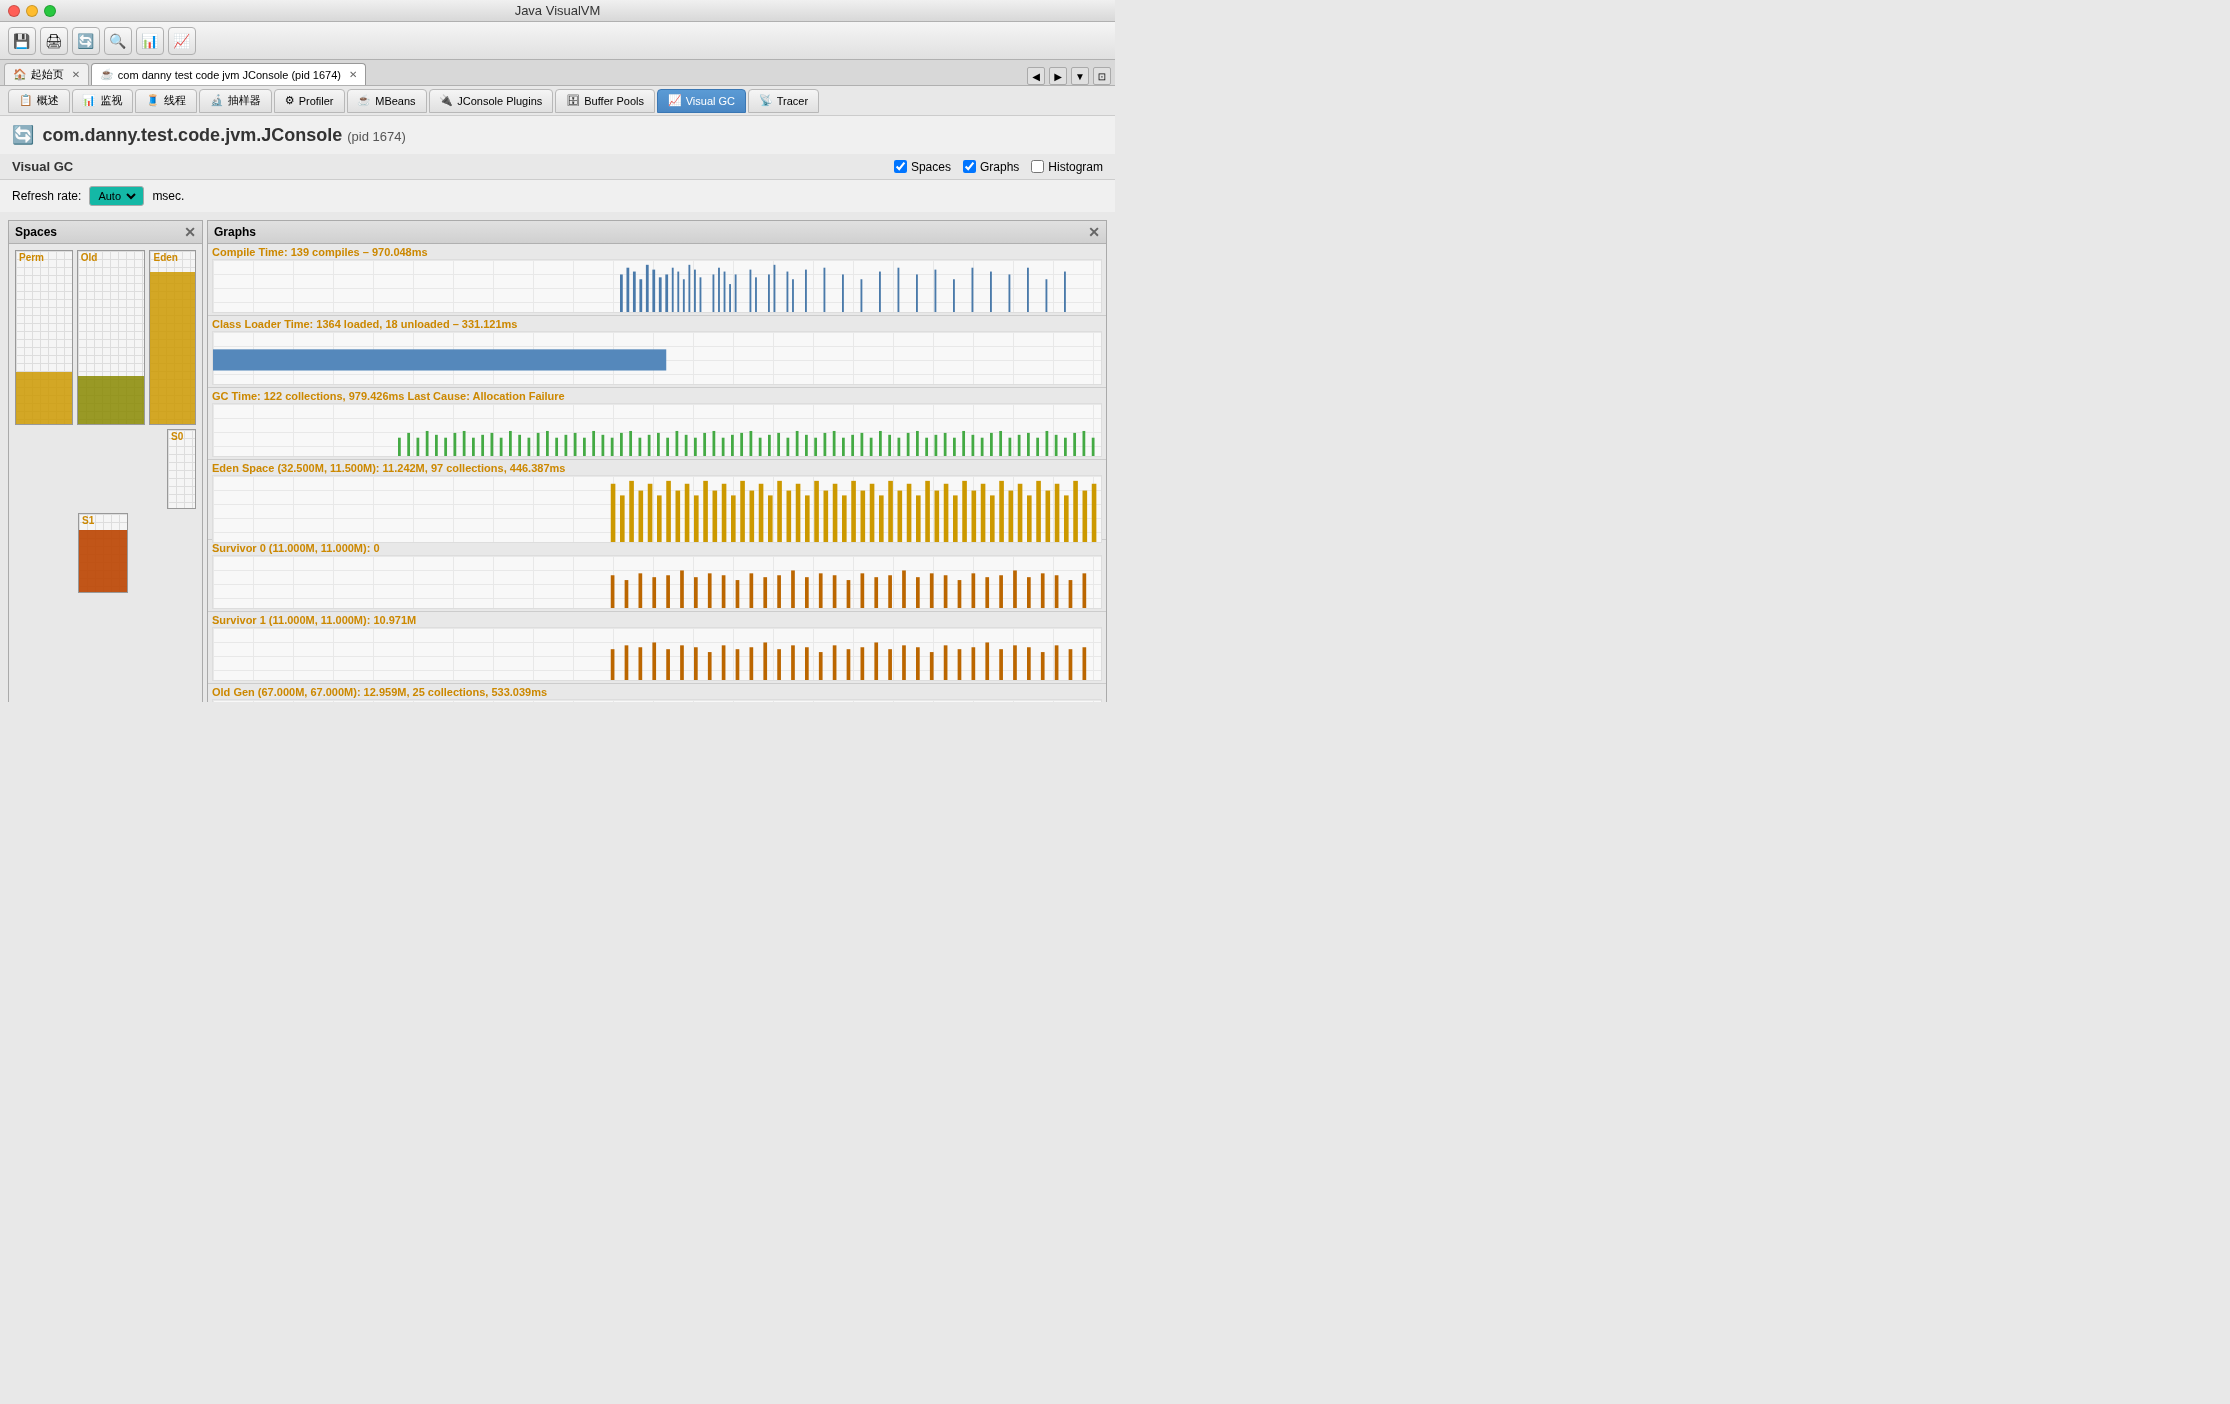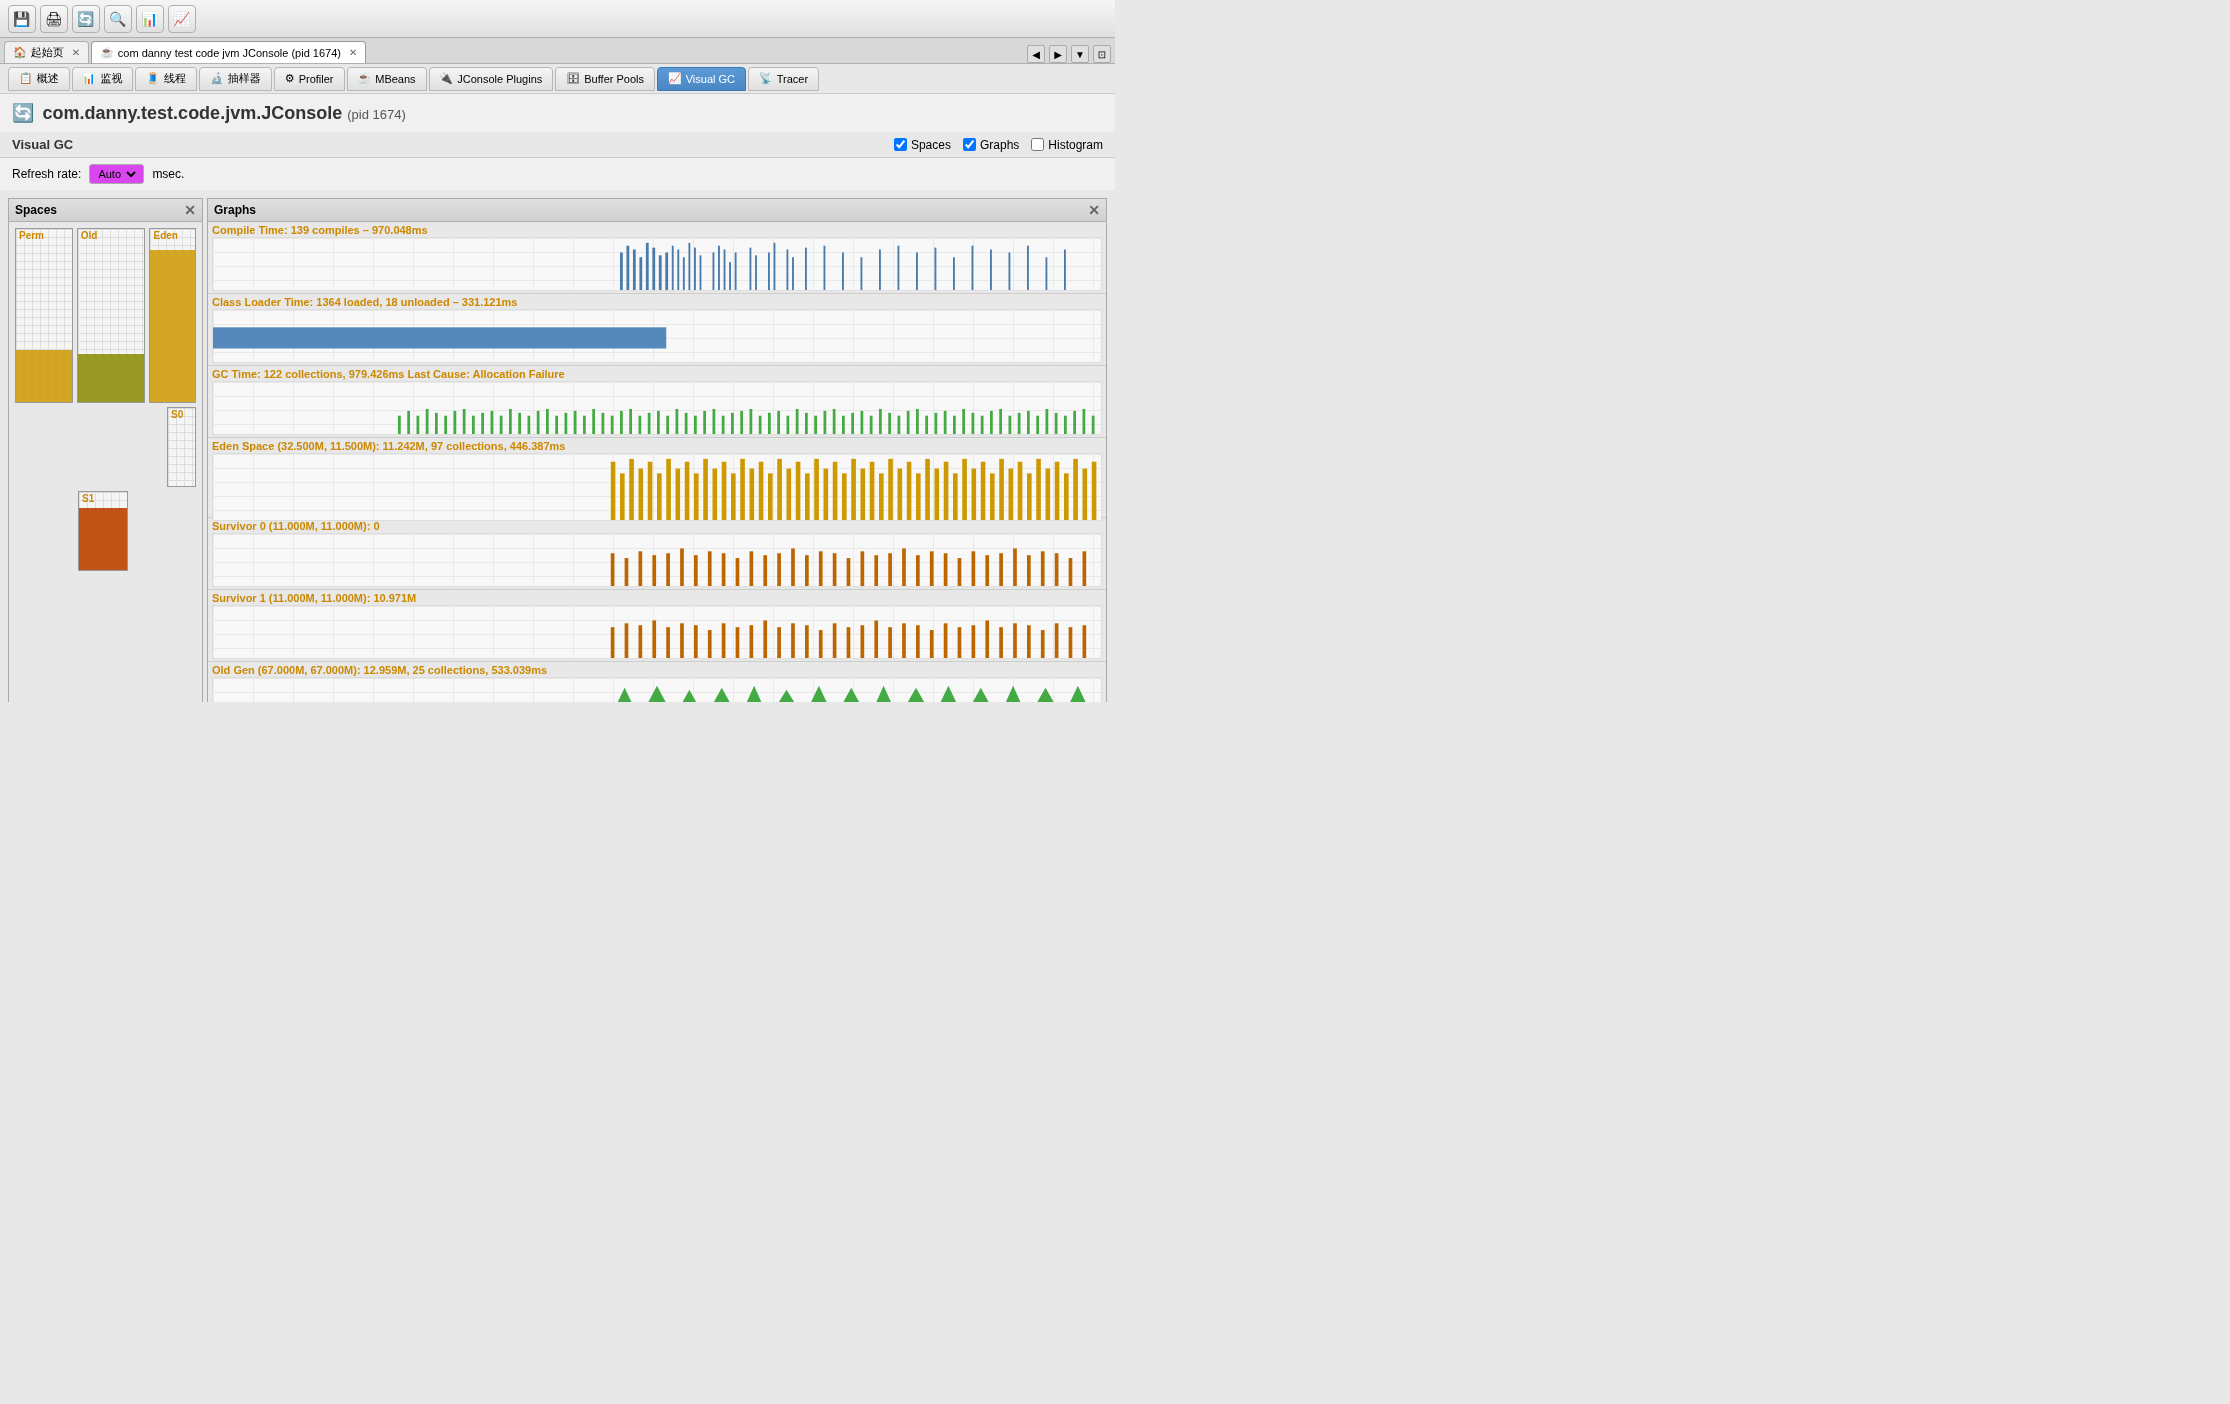--- a/index.html
+++ b/index.html
@@ -165,21 +165,21 @@
       background: #f0f0f0;
       display: flex;
       align-items: center;
       gap: 8px;
       font-size: 12px;
     }
     .refresh-select {
       display: flex;
       align-items: center;
       border: 1px solid #aaa;
-      background: #d946ef;
+      background: #14b8a6;
       border-radius: 3px;
       height: 20px;
       padding: 0 4px;
     }
     .refresh-select select {
       border: none;
       background: transparent;
       font-size: 11px;
       outline: none;
     }
@@ -318,20 +318,28 @@
       flex: 1;
       overflow: hidden;
       background: #e8e8e8;
     }
   </style>
 </head>
 <body>
 
 <div class="whole-page">
 
+  <div class="title-bar">
+    <div class="title-bar-buttons">
+      <span class="tb-btn tb-close"></span>
+      <span class="tb-btn tb-min"></span>
+      <span class="tb-btn tb-max"></span>
+    </div>
+    <span class="title-bar-title">Java VisualVM</span>
+  </div>
 
   <div class="toolbar">
     <div class="toolbar-btn">💾</div>
     <div class="toolbar-btn">🖨</div>
     <div class="toolbar-btn">🔄</div>
     <div class="toolbar-btn">🔍</div>
     <div class="toolbar-btn">📊</div>
     <div class="toolbar-btn">📈</div>
   </div>
 

